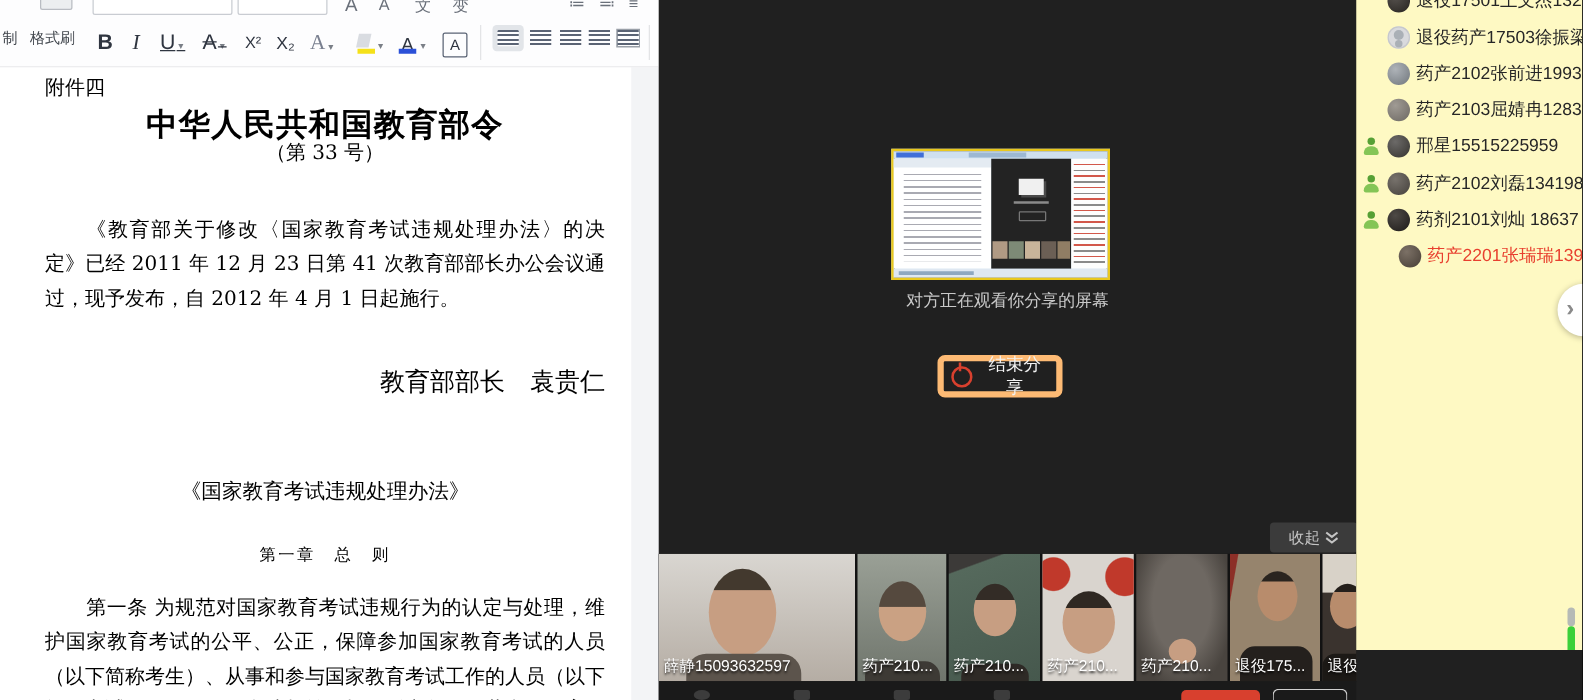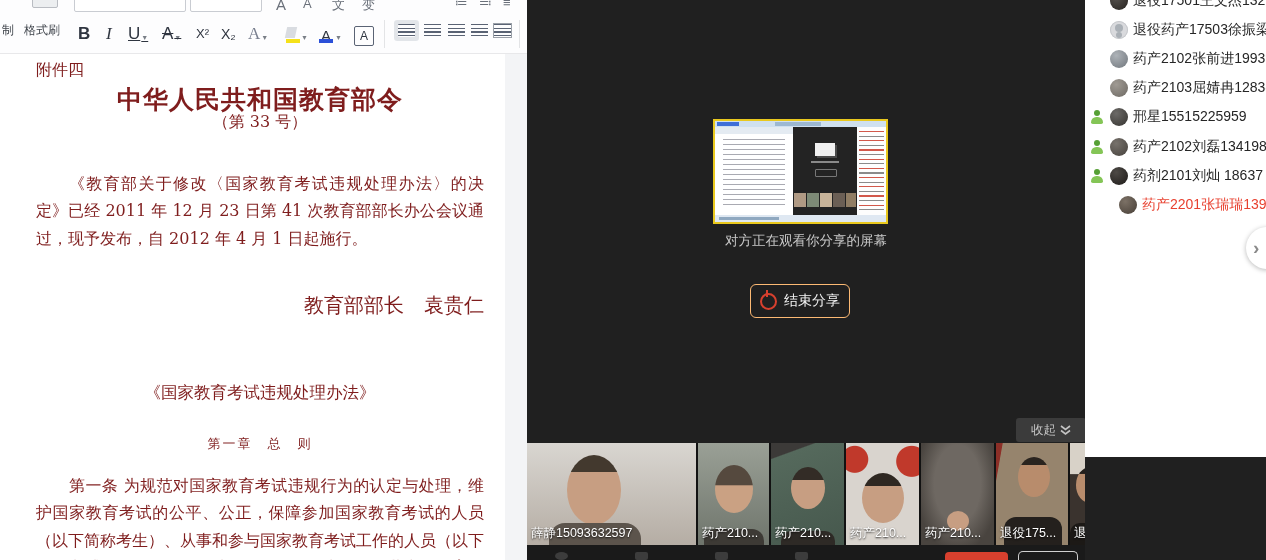--- a/index.html
+++ b/index.html
@@ -14,48 +14,48 @@
   .tb-btn{position:absolute;top:20px;height:26px;display:flex;align-items:flex-end;
           color:#2f3540;font-size:17px;line-height:24px;padding:0 2px;}
   .caret{font-size:7px;color:#7a7f87;margin-left:1px;align-self:center;margin-top:10px;}
   .bar-under{position:absolute;left:2px;bottom:3px;width:14px;height:4px;}
   .align-icon{position:absolute;top:24px;width:17px;height:13px;
       background:repeating-linear-gradient(to bottom,#5a6374 0 1.4px,transparent 1.4px 3.6px);}
   .align-sel{box-shadow:0 0 0 4px #e2e5e9;border-radius:1px;}
   .tb-stub{position:absolute;color:#6a707a;font-size:13px;}
   .v-div{position:absolute;top:20px;width:1px;height:28px;background:#e3e4e6;}
   #doc-page{position:absolute;left:0;top:54px;width:505px;height:506px;background:#fff;
-            font-family:"DejaVu Serif","Liberation Serif",serif;color:#7f1d1d;overflow:hidden;}
+            font-family:"DejaVu Serif","Liberation Serif",serif;color:#000000;overflow:hidden;}
   #page-shade{position:absolute;left:505px;top:54px;width:22px;height:506px;background:#f3f4f6;}
   .doc-line{position:absolute;left:36px;width:448px;}
   .doc-center{text-align:center;}
   .doc-right{text-align:right;padding-right:20px;}
   .doc-para{font-size:16px;line-height:27.4px;text-align:justify;text-indent:33px;}
   
   #meeting-panel{position:absolute;left:527px;top:0;width:558px;height:560px;background:#202020;}
   #share-preview{position:absolute;left:186px;top:119px;width:171px;height:101px;
       border:2px solid #e9c81e;box-shadow:inset 0 0 0 1px #242424;background:#cfe0ef;}
   .mp{position:absolute;}
   #share-caption{position:absolute;left:0;top:232px;width:558px;text-align:center;
       color:#c9c9c9;font-size:13.5px;}
   #end-share-btn{position:absolute;left:223px;top:284px;width:100px;height:34px;
-      background:transparent;border:1px solid #fdba74;border-radius:6px;color:#f2f2f2;
+      background:transparent;border:5px solid #fdba74;border-radius:6px;color:#f2f2f2;
       font-size:14px;display:flex;align-items:center;justify-content:center;gap:7px;cursor:pointer;}
   #power-icon{position:relative;width:13px;height:13px;border:2px solid #d8402e;border-radius:50%;display:inline-block;}
   #power-icon::after{content:"";position:absolute;left:3.5px;top:-5px;width:2.5px;height:7px;background:#d8402e;}
   #collapse-btn{position:absolute;left:489px;top:418px;width:70px;height:24px;background:#3b3b3b;
       border:none;border-radius:3px;color:#c4c4c4;font-size:12.5px;display:flex;align-items:center;
       justify-content:center;gap:4px;cursor:pointer;}
   #video-strip{position:absolute;left:0;top:443px;width:558px;height:102px;background:#121212;
       display:flex;overflow:hidden;}
   .vtile{position:relative;height:102px;margin-right:2px;flex:none;overflow:hidden;}
   .vtile::before,.vtile::after{content:"";position:absolute;}
   .vlabel{position:absolute;left:4px;bottom:3px;color:#fff;font-size:12.5px;white-space:nowrap;
       text-shadow:0 1px 2px rgba(0,0,0,.85);z-index:3;}
-  .v1{width:157px;background:linear-gradient(#d9d6d1,#b5ada4);padding-left:12px;}
+  .v1{width:157px;background:linear-gradient(#d9d6d1,#b5ada4);}
   .v1::before{left:40px;top:12px;width:54px;height:70px;border-radius:50%;
       background:linear-gradient(#43392e 24%,#c79e82 25%);}
   .v1::after{left:22px;bottom:-4px;width:92px;height:26px;border-radius:16px 16px 0 0;background:#5c544c;}
   .v2{width:71px;background:linear-gradient(#9aa096,#6f756c);}
   .v2::before{left:17px;top:22px;width:38px;height:48px;border-radius:50%;
       background:linear-gradient(#55493e 42%,#caa183 43%);}
   .v2::after{left:6px;bottom:-4px;width:60px;height:20px;border-radius:12px 12px 0 0;background:#3d3a35;}
   .v3{width:73px;background:linear-gradient(160deg,#3c3a38 12%,#55695c 13%,#46584d);}
   .v3::before{left:20px;top:24px;width:34px;height:42px;border-radius:50%;
       background:linear-gradient(#332c26 30%,#c79e82 31%);}
@@ -74,21 +74,21 @@
   .v7{width:51px;margin-right:0;background:linear-gradient(#d8d2c8 0 30%,#3a332e 31%);}
   .v7::before{left:6px;top:24px;width:28px;height:36px;border-radius:50%;
       background:linear-gradient(#241f1b 18%,#b88c6c 19%);}
   .v7::after{left:0;bottom:-4px;width:48px;height:26px;border-radius:10px 10px 0 0;background:#1c1916;}
   #meeting-bottombar{position:absolute;left:0;top:545px;width:558px;height:15px;background:#1a1a1a;}
   .bb-stub{position:absolute;top:7px;width:13px;height:8px;background:#3c3c3c;border-radius:2px;}
   #bb-red{position:absolute;left:418px;top:7px;width:63px;height:8px;background:#d8402e;border-radius:4px 4px 0 0;}
   #bb-outline{position:absolute;left:491px;top:6px;width:58px;height:9px;border:1px solid #cfcfcf;
       border-bottom:none;border-radius:5px 5px 0 0;background:transparent;}
   
-  #participants-panel{position:absolute;left:1085px;top:0;width:181px;height:457px;background:#ffffff;overflow:hidden;}
+  #participants-panel{position:absolute;left:1085px;top:0;width:181px;height:520px;background:#fef9c3;overflow:hidden;}
   #p-list{position:absolute;left:0;top:-14px;width:181px;}
   .p-row{position:relative;height:29.2px;display:flex;align-items:center;cursor:pointer;}
   .voice-icon{position:relative;margin-left:5px;width:14px;height:14px;visibility:hidden;flex:none;}
   .p-row.voice .voice-icon{visibility:visible;}
   .voice-icon::before{content:"";position:absolute;left:4px;top:0;width:6px;height:6px;border-radius:50%;background:#56a035;}
   .voice-icon::after{content:"";position:absolute;left:1px;top:7px;width:12px;height:7px;border-radius:6px 6px 2px 2px;background:#84c556;}
   .avatar{position:relative;margin-left:6px;width:18px;height:18px;border-radius:50%;flex:none;
       background:radial-gradient(circle at 35% 30%,#9a8a7a,#5d5248);}
   .p-name{margin-left:5px;font-size:14px;color:#262626;white-space:nowrap;}
   .p-row.red .p-name{color:#e8402f;}

